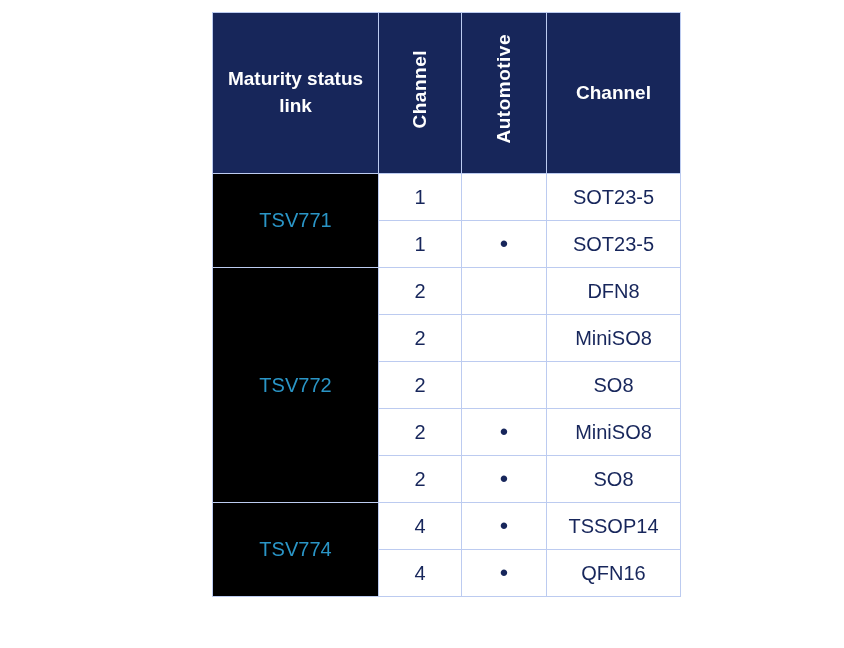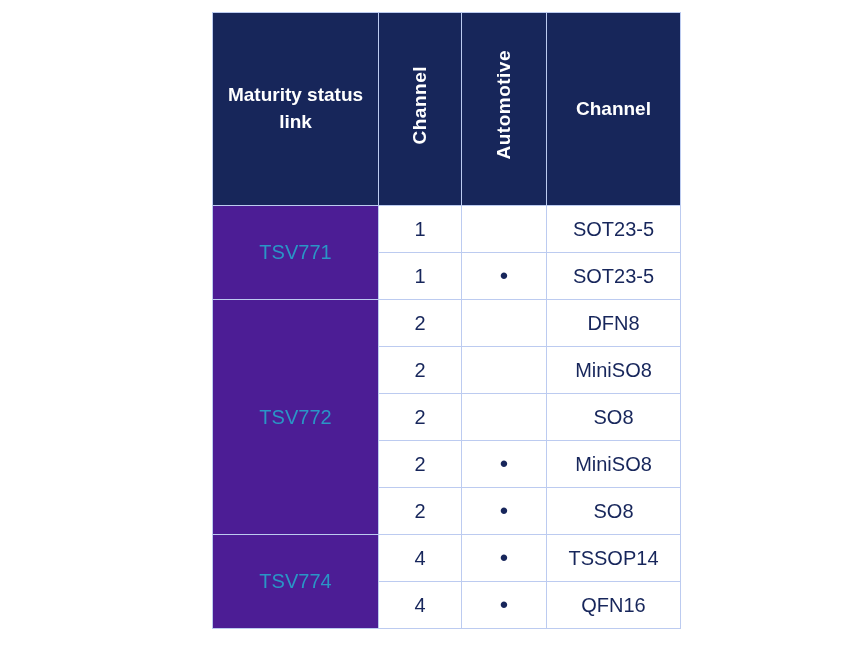--- a/index.html
+++ b/index.html
@@ -28,21 +28,21 @@
 
   table.product-table th,
   table.product-table td {
     border: 1px solid #bccbf0;
     text-align: center;
     vertical-align: middle;
     overflow: hidden;
   }
 
   
-  tr.head-row { height: 193px; }
+  tr.head-row { height: 161px; }
   th.head-cell {
     background:
       repeating-conic-gradient(#1b2c66 0% 25%, #131f4e 0% 50%) 0 0 / 2px 2px,
       #17265b;
     color: #ffffff;
     font-weight: bold;
     font-size: 19px;
     line-height: 1.42;
   }
   .head-wrap-label {
@@ -58,21 +58,21 @@
   }
 
   
   tr.data-row { height: 47px; }
   td.data-cell {
     color: #17265b;
     font-size: 20px;
     background: #ffffff;
   }
   td.part-cell {
-    background: #4c1d95;
+    background: #000000;
   }
   .part-link {
     color: #2a95c6;
     font-size: 20px;
     cursor: pointer;
     text-decoration: none;
   }
   td.automotive-cell {
     font-size: 24px;
     color: #17265b;

